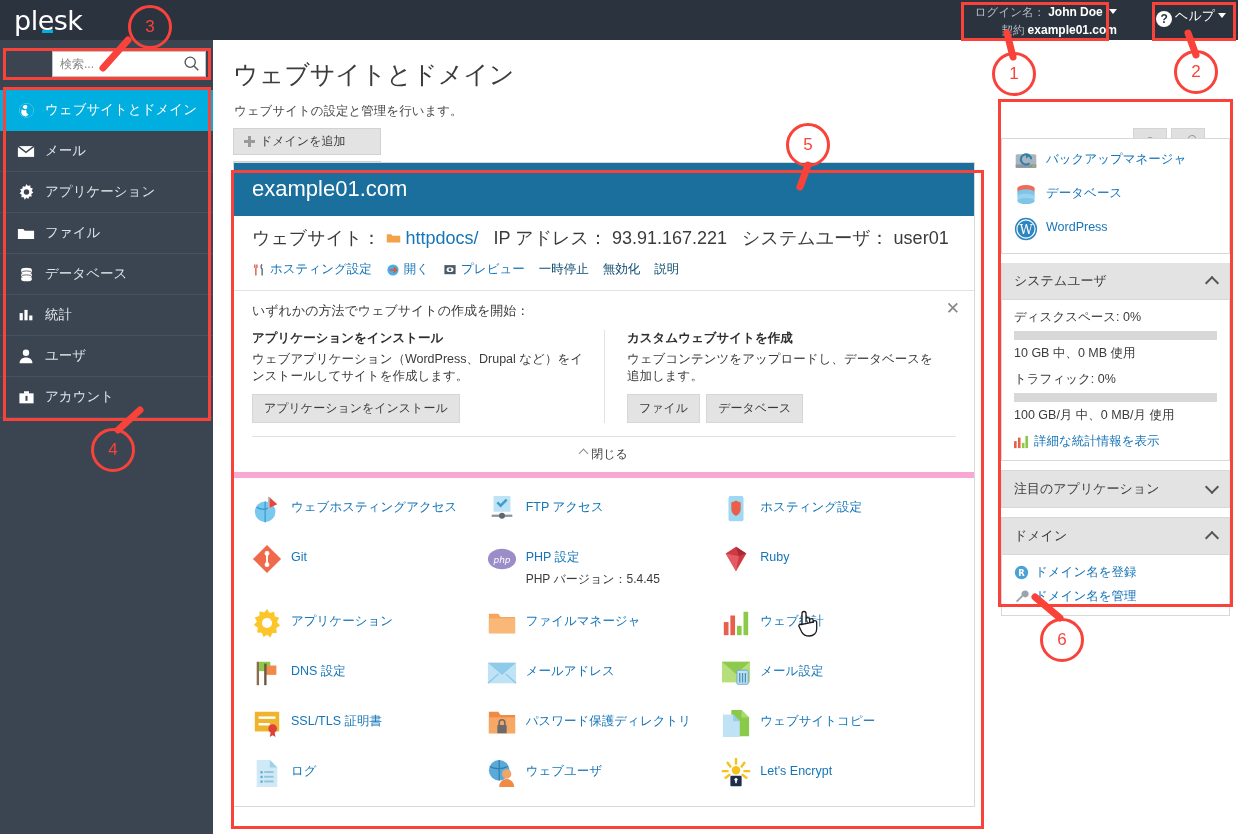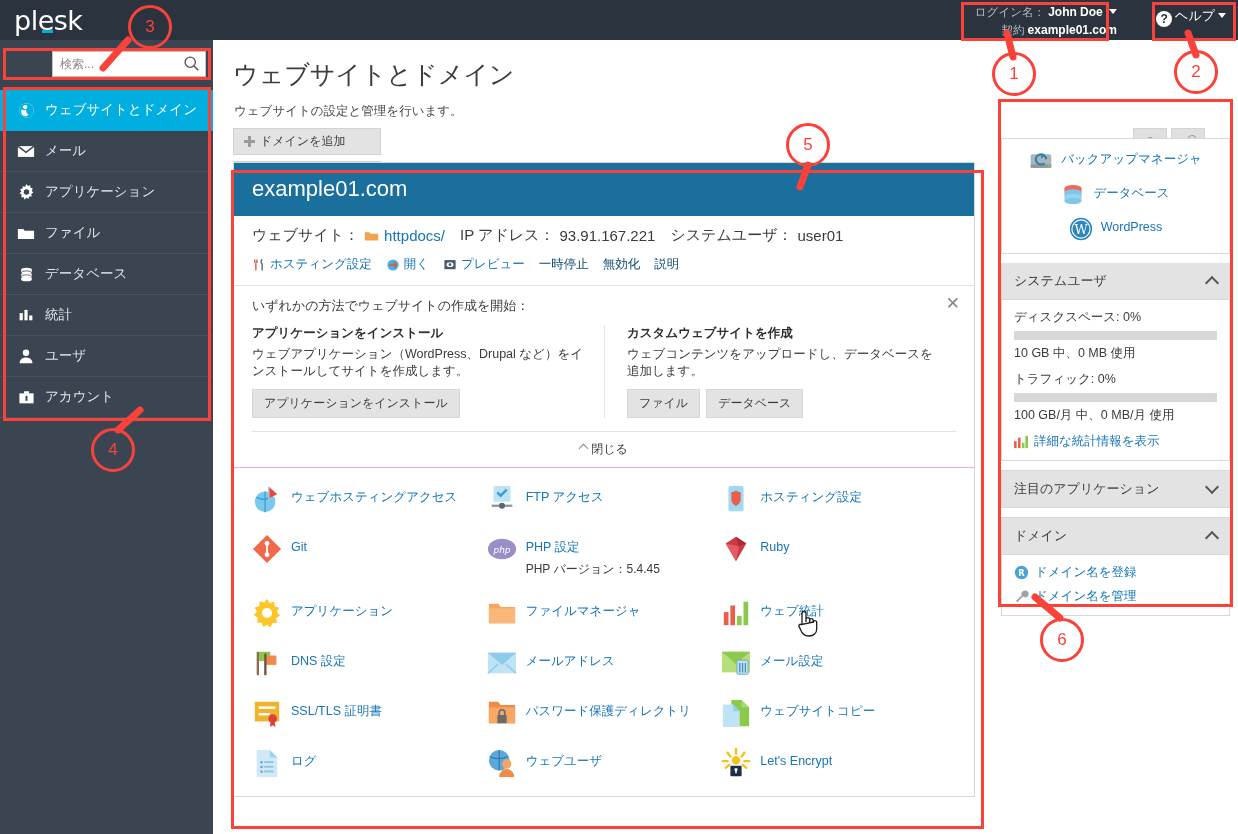--- a/index.html
+++ b/index.html
@@ -110,21 +110,21 @@
   }
 
   
   .domain-card {
     position: absolute; left: 20px; top: 122px; width: 742px;
     border: 1px solid #d8d8d8; background: #fff;
   }
   .domain-head {
     background: #1a6f9c; color: #fff; font-size: 22px; padding: 13px 18px 14px 18px;
   }
-  .domain-info { padding: 10px 18px 2px 18px; font-size: 15px; color: #3b3b3b; }
+  .domain-info { padding: 10px 18px 2px 18px; font-size: 18px; color: #3b3b3b; }
   .domain-info .row1 { display: flex; align-items: center; gap: 5px; flex-wrap: wrap; }
   .lnk { color: #1675b8; text-decoration: none; cursor: pointer; }
   .domain-actions {
     display: flex; align-items: center; gap: 14px; padding: 9px 18px 12px 18px;
     font-size: 12.5px;
   }
   .domain-actions .act { display: inline-flex; align-items: center; gap: 4px; }
   .plain-act { color: #0c4a6e; cursor: pointer; }
 
   
@@ -150,33 +150,33 @@
     text-align: center; font-size: 12px; color: #3b3b3b; cursor: pointer;
   }
   .chev-up {
     display: inline-block; width: 7px; height: 7px; margin-right: 4px;
     border-left: 1.5px solid #8b8b8b; border-top: 1.5px solid #8b8b8b;
     transform: rotate(45deg); vertical-align: 1px;
   }
 
   
   .icon-grid {
-    border-top: 1px solid #f9a8d4; padding: 16px 18px 18px 18px;
+    border-top: 6px solid #f9a8d4; padding: 16px 18px 18px 18px;
     display: grid; grid-template-columns: repeat(3, 1fr); row-gap: 20px;
   }
   .gitem { display: flex; align-items: flex-start; gap: 9px; font-size: 12.5px; }
   .gitem .gico { width: 30px; height: 30px; flex: none; }
   .gitem .glabel { color: #1675b8; cursor: pointer; padding-top: 5px; line-height: 17px; }
   .gitem .gsub { display: block; color: #3b3b3b; font-size: 12px; margin-top: 5px; }
 
   
   .rpanel { position: absolute; right: 8px; top: 98px; width: 229px; }
   .rbox { border: 1px solid #d8d8d8; background: #fff; }
   .rquick { padding: 10px 12px 12px 12px; }
-  .rquick .qrow { display: flex; align-items: flex-start; gap: 8px; margin-bottom: 10px; font-size: 12.5px; justify-content: center; }
+  .rquick .qrow { display: flex; align-items: flex-start; gap: 8px; margin-bottom: 10px; font-size: 12.5px; }
   .rquick .qrow:last-child { margin-bottom: 0; }
   .rquick .qico { width: 24px; height: 24px; flex: none; }
   .rquick .qlabel { color: #1675b8; cursor: pointer; line-height: 16px; padding-top: 2px; }
   .rsec-head {
     background: #e3e3e3; border: 1px solid #d8d8d8; border-top: none;
     padding: 9px 12px; font-size: 13px; color: #3b3b3b;
     display: flex; justify-content: space-between; align-items: center; cursor: pointer;
   }
   .chev {
     width: 10px; height: 10px; border-left: 2px solid #555; border-top: 2px solid #555;

